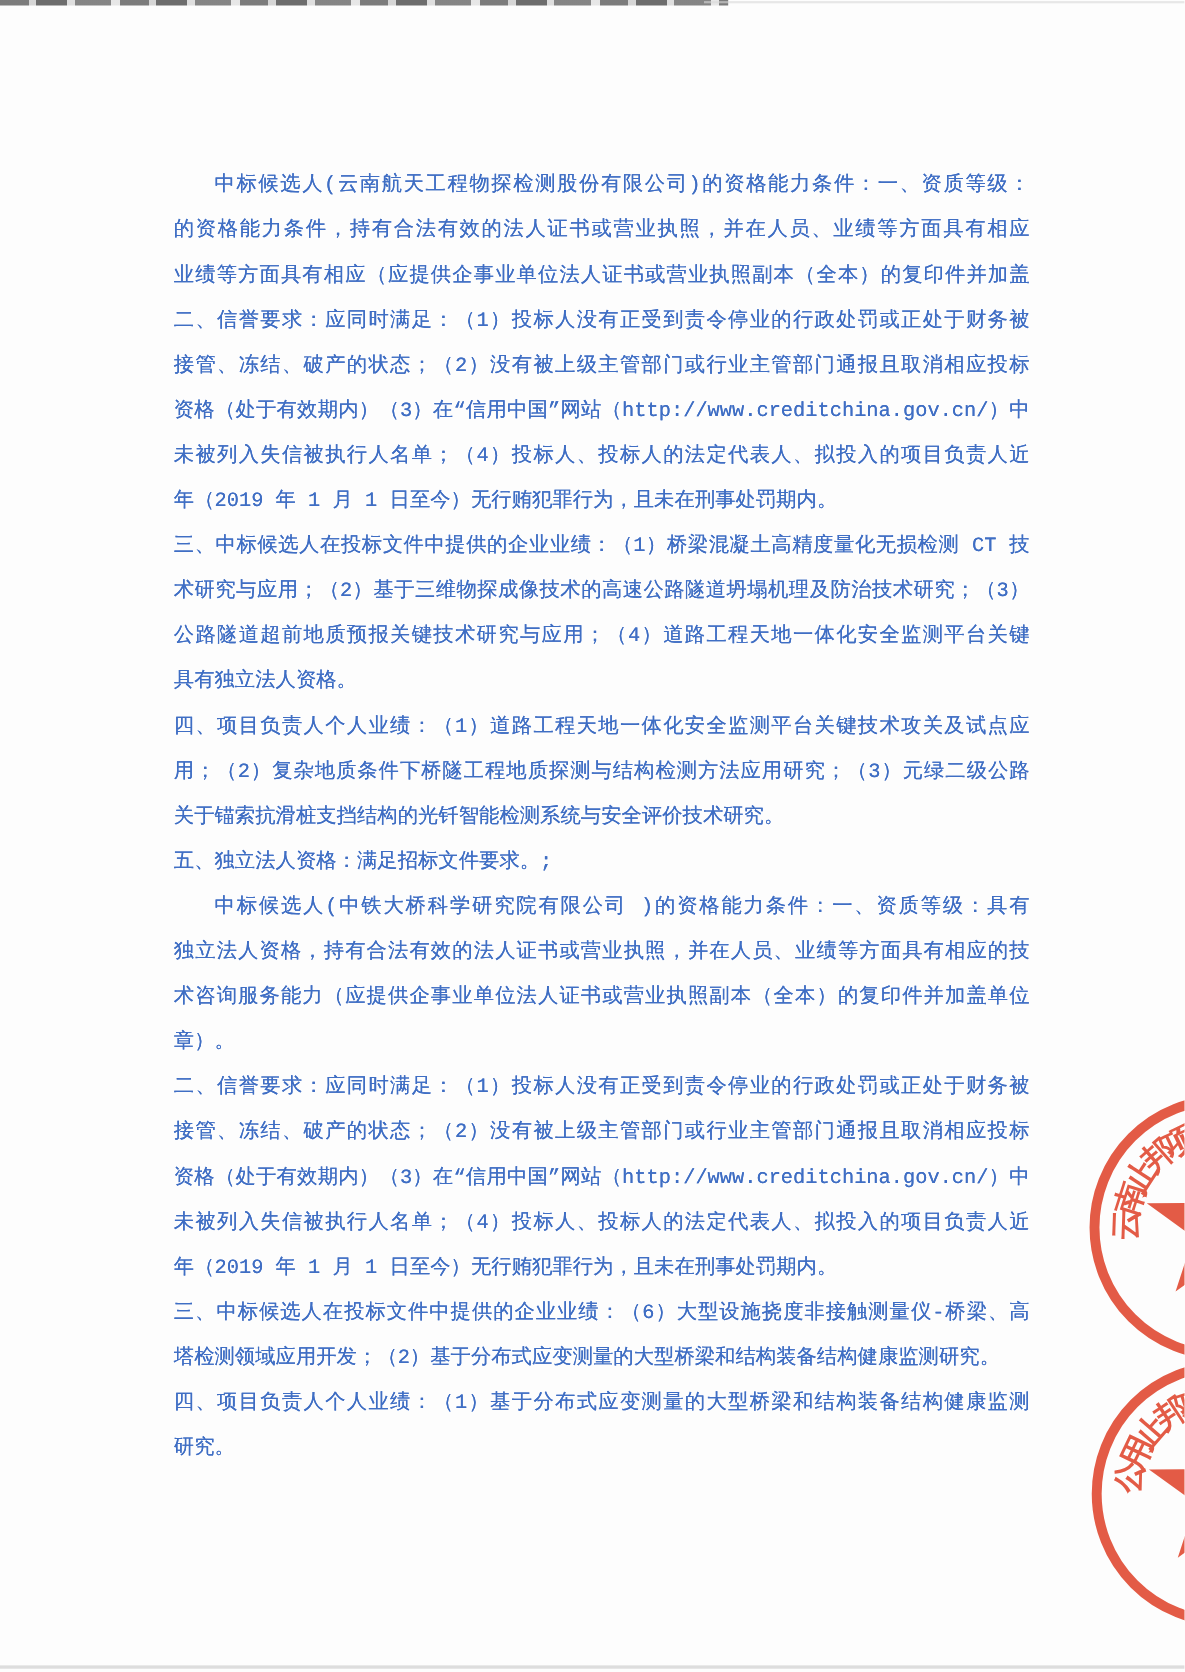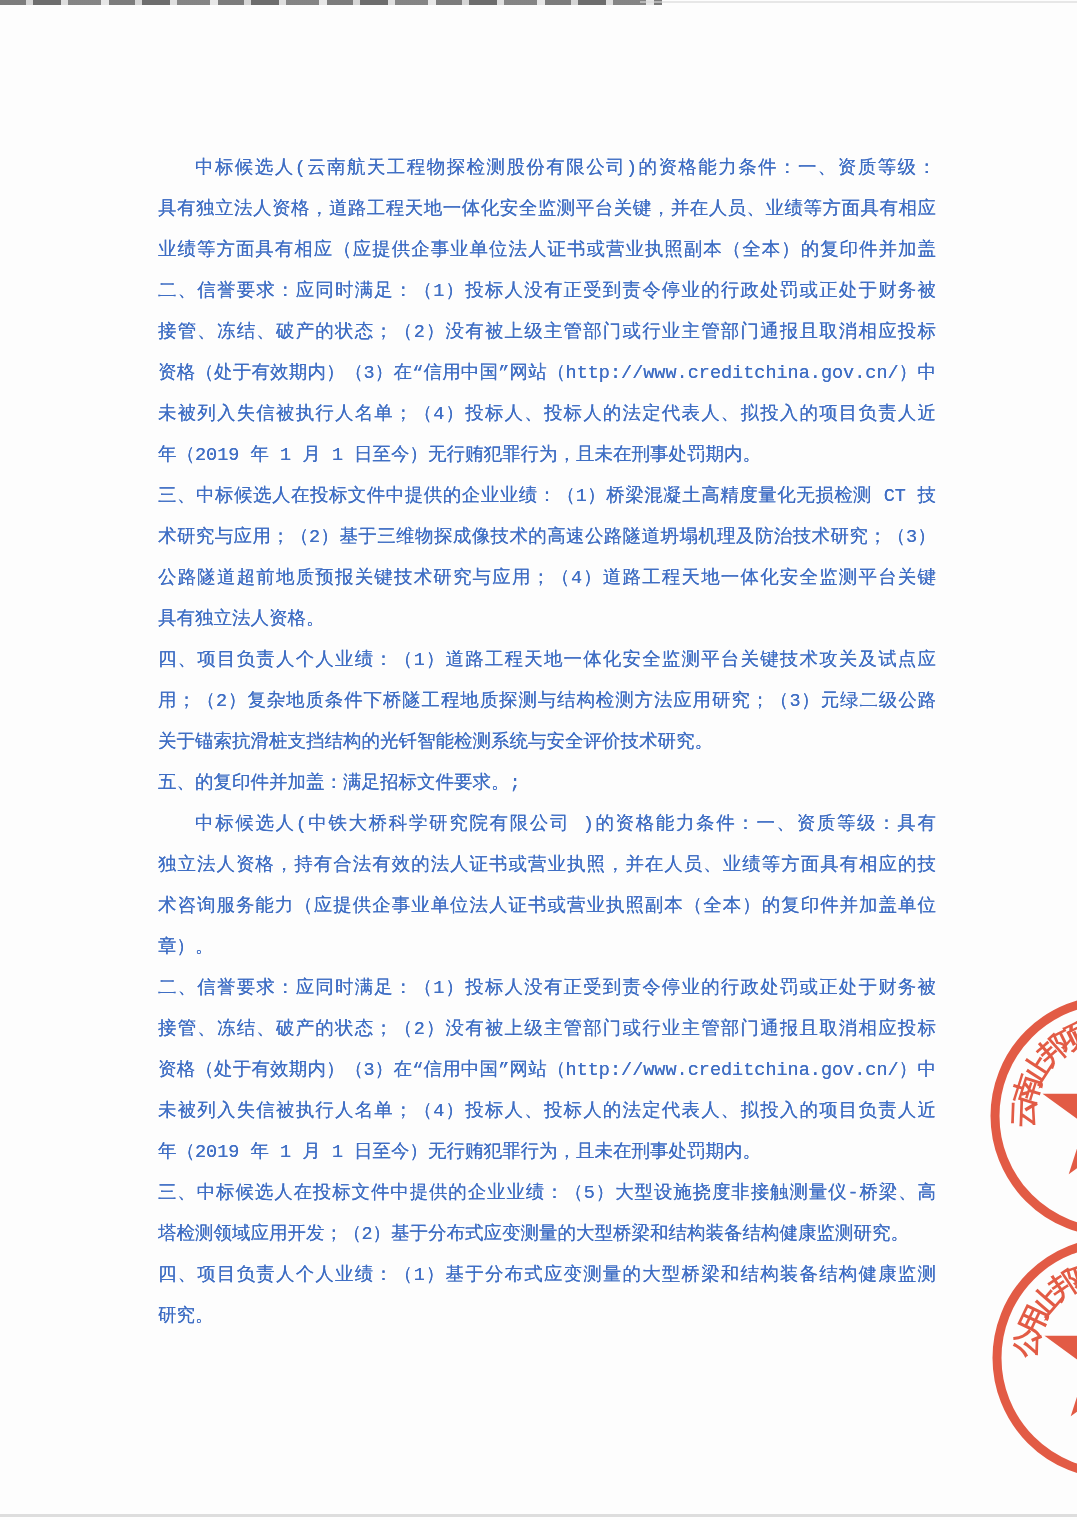--- a/index.html
+++ b/index.html
@@ -58,21 +58,21 @@
 </head>
 <body>
 
 <div class="page" style="background: rgb(253, 253, 253);">
   <div class="scan-edge-top"></div>
   <div class="scan-edge-top-faint"></div>
 
   <div class="content" id="content">
       <div class="para">
         <div class="line indent">中标候选人(云南航天工程物探检测股份有限公司)的资格能力条件：一、资质等级：</div>
-        <div class="line">具有独立法人资格，道路工程天地一体化安全监测平台关键，并在人员、业绩等方面具有相应</div>
+        <div class="line">的资格能力条件，持有合法有效的法人证书或营业执照，并在人员、业绩等方面具有相应</div>
         <div class="line">业绩等方面具有相应（应提供企事业单位法人证书或营业执照副本（全本）的复印件并加盖</div>
       </div>
       <div class="para">
         <div class="line">二、信誉要求：应同时满足：（1）投标人没有正受到责令停业的行政处罚或正处于财务被</div>
         <div class="line">接管、冻结、破产的状态；（2）没有被上级主管部门或行业主管部门通报且取消相应投标</div>
         <div class="line">资格（处于有效期内）（3）在“信用中国”网站（http://www.creditchina.gov.cn/）中</div>
         <div class="line">未被列入失信被执行人名单；（4）投标人、投标人的法定代表人、拟投入的项目负责人近</div>
         <div class="line last">年（2019 年 1 月 1 日至今）无行贿犯罪行为，且未在刑事处罚期内。</div>
       </div>
       <div class="para">
@@ -80,37 +80,37 @@
         <div class="line">术研究与应用；（2）基于三维物探成像技术的高速公路隧道坍塌机理及防治技术研究；（3）</div>
         <div class="line">公路隧道超前地质预报关键技术研究与应用；（4）道路工程天地一体化安全监测平台关键</div>
         <div class="line last">具有独立法人资格。</div>
       </div>
       <div class="para">
         <div class="line">四、项目负责人个人业绩：（1）道路工程天地一体化安全监测平台关键技术攻关及试点应</div>
         <div class="line">用；（2）复杂地质条件下桥隧工程地质探测与结构检测方法应用研究；（3）元绿二级公路</div>
         <div class="line last">关于锚索抗滑桩支挡结构的光钎智能检测系统与安全评价技术研究。</div>
       </div>
       <div class="para">
-        <div class="line last">五、的复印件并加盖：满足招标文件要求。;</div>
+        <div class="line last">五、独立法人资格：满足招标文件要求。;</div>
       </div>
       <div class="para">
         <div class="line indent">中标候选人(中铁大桥科学研究院有限公司 )的资格能力条件：一、资质等级：具有</div>
         <div class="line">独立法人资格，持有合法有效的法人证书或营业执照，并在人员、业绩等方面具有相应的技</div>
         <div class="line">术咨询服务能力（应提供企事业单位法人证书或营业执照副本（全本）的复印件并加盖单位</div>
         <div class="line last">章）。</div>
       </div>
       <div class="para">
         <div class="line">二、信誉要求：应同时满足：（1）投标人没有正受到责令停业的行政处罚或正处于财务被</div>
         <div class="line">接管、冻结、破产的状态；（2）没有被上级主管部门或行业主管部门通报且取消相应投标</div>
         <div class="line">资格（处于有效期内）（3）在“信用中国”网站（http://www.creditchina.gov.cn/）中</div>
         <div class="line">未被列入失信被执行人名单；（4）投标人、投标人的法定代表人、拟投入的项目负责人近</div>
         <div class="line last">年（2019 年 1 月 1 日至今）无行贿犯罪行为，且未在刑事处罚期内。</div>
       </div>
       <div class="para">
-        <div class="line">三、中标候选人在投标文件中提供的企业业绩：（5）大型设施挠度非接触测量仪-桥梁、高</div>
+        <div class="line">三、中标候选人在投标文件中提供的企业业绩：（6）大型设施挠度非接触测量仪-桥梁、高</div>
         <div class="line last">塔检测领域应用开发；（2）基于分布式应变测量的大型桥梁和结构装备结构健康监测研究。</div>
       </div>
       <div class="para">
         <div class="line">四、项目负责人个人业绩：（1）基于分布式应变测量的大型桥梁和结构装备结构健康监测</div>
         <div class="line last">研究。</div>
       </div>
     </div>
 
   <div class="stamp stamp1" id="stamp0"><svg width="260" height="260" viewBox="-130 -130 260 260">
         <circle r="116" fill="none" stroke="#e04a32" stroke-width="9"></circle>

